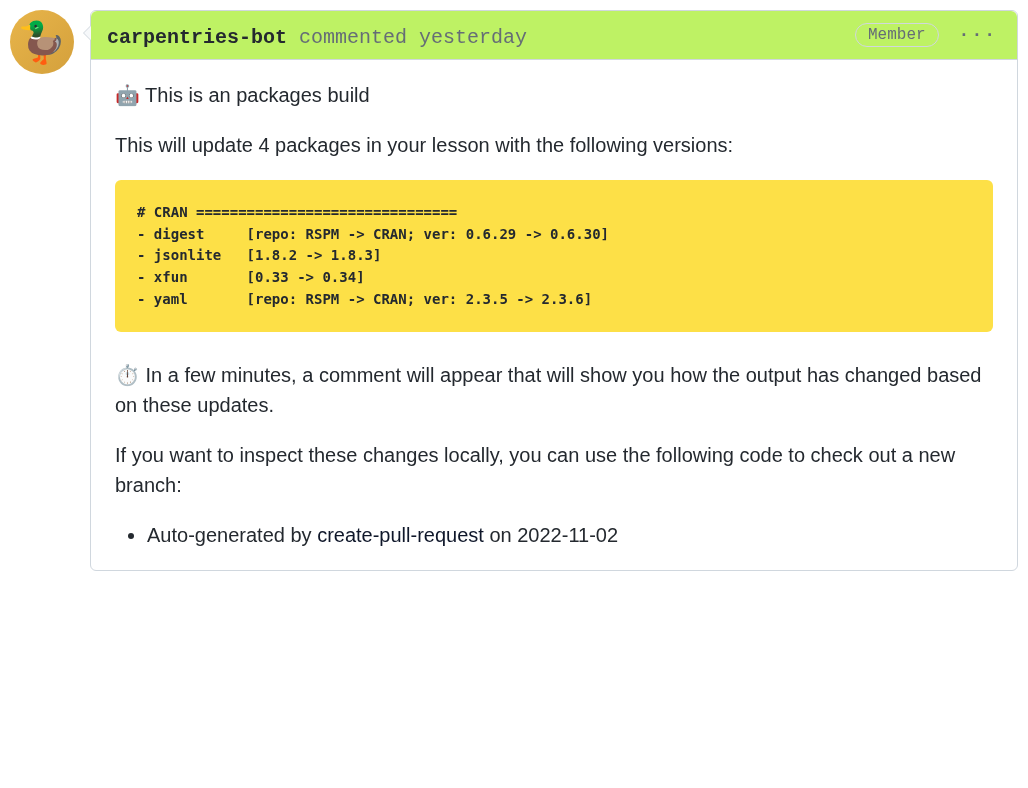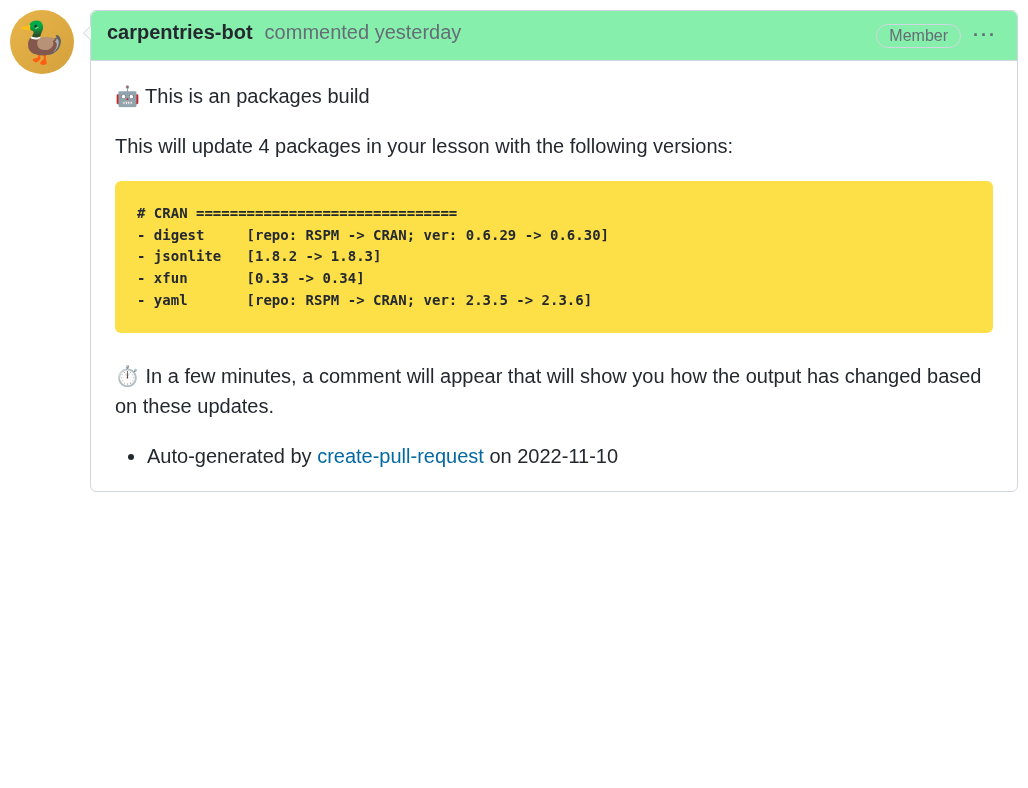--- a/index.html
+++ b/index.html
@@ -55,41 +55,42 @@
       top: 15px;
       left: -7px;
       width: 0;
       height: 0;
       border-top: 7px solid transparent;
       border-bottom: 7px solid transparent;
       border-right: 7px solid #f6f8fa;
     }
     .comment-header {
       display: flex;
-      align-items: flex-start;
+      align-items: flex-end;
       padding: 10px 16px;
-      background: #86efac;
+      background: #bef264;
       border-bottom: 1px solid #d0d7de;
       border-radius: 6px 6px 0 0;
       font-size: 20px;
+      font-family: Liberation Mono, monospace;
     }
     .author-link {
       font-weight: 600;
       color: #24292f;
       text-decoration: none;
     }
     .timestamp-text {
       color: #656d76;
       margin-left: 12px;
     }
     .header-right {
       margin-left: auto;
       display: flex;
       align-items: center;
-      gap: 8px;
+      gap: 16px;
     }
     .badge {
       border: 1px solid #d0d7de;
       border-radius: 2em;
       padding: 2px 12px;
       font-size: 16px;
       color: #656d76;
     }
     .kebab {
       color: #656d76;
@@ -121,21 +122,21 @@
     }
     .comment-body ul {
       padding-left: 32px;
       margin-top: 8px;
     }
     .comment-body li {
       font-size: 20px;
       list-style-type: disc;
     }
     .link {
-      color: #0369a1;
+      color: #0f172a;
       text-decoration: none;
     }
   </style>
 </head>
 <body>
 
 <div class="comment-container">
   <div class="avatar">🦆</div>
   <div class="comment-box">
     <div class="comment-header">
@@ -152,20 +153,21 @@
     <div class="comment-body">
       <p>🤖 This is an packages build</p>
       <p>This will update 4 packages in your lesson with the following versions:</p>
       <div class="code-block"># CRAN ===============================
 - digest     [repo: RSPM -&gt; CRAN; ver: 0.6.29 -&gt; 0.6.30]
 - jsonlite   [1.8.2 -&gt; 1.8.3]
 - xfun       [0.33 -&gt; 0.34]
 - yaml       [repo: RSPM -&gt; CRAN; ver: 2.3.5 -&gt; 2.3.6]
 </div>
       <p>⏱️ In a few minutes, a comment will appear that will show you how the output has changed based on these updates.</p>
+      <p>If you want to inspect these changes locally, you can use the following code to check out a new branch:</p>
       <ul>
         <li>
-          <span>Auto-generated by </span><a class="link">create-pull-request</a><span> on 2022-11-10</span>
+          <span>Auto-generated by </span><a class="link">create-pull-request</a><span> on 2022-11-02</span>
         </li>
       </ul>
     </div>
   </div>
 </div>
 
 </body></html>

